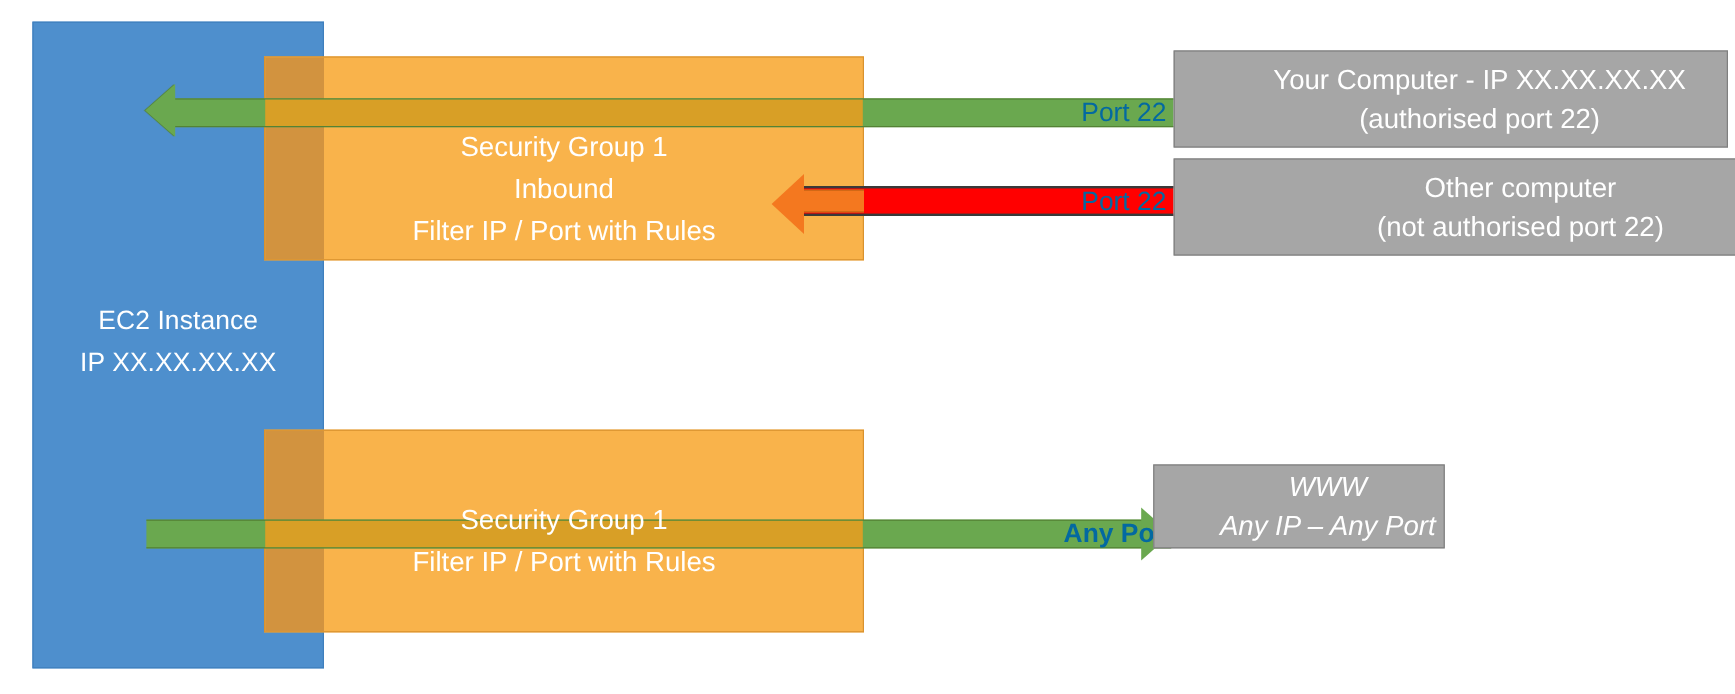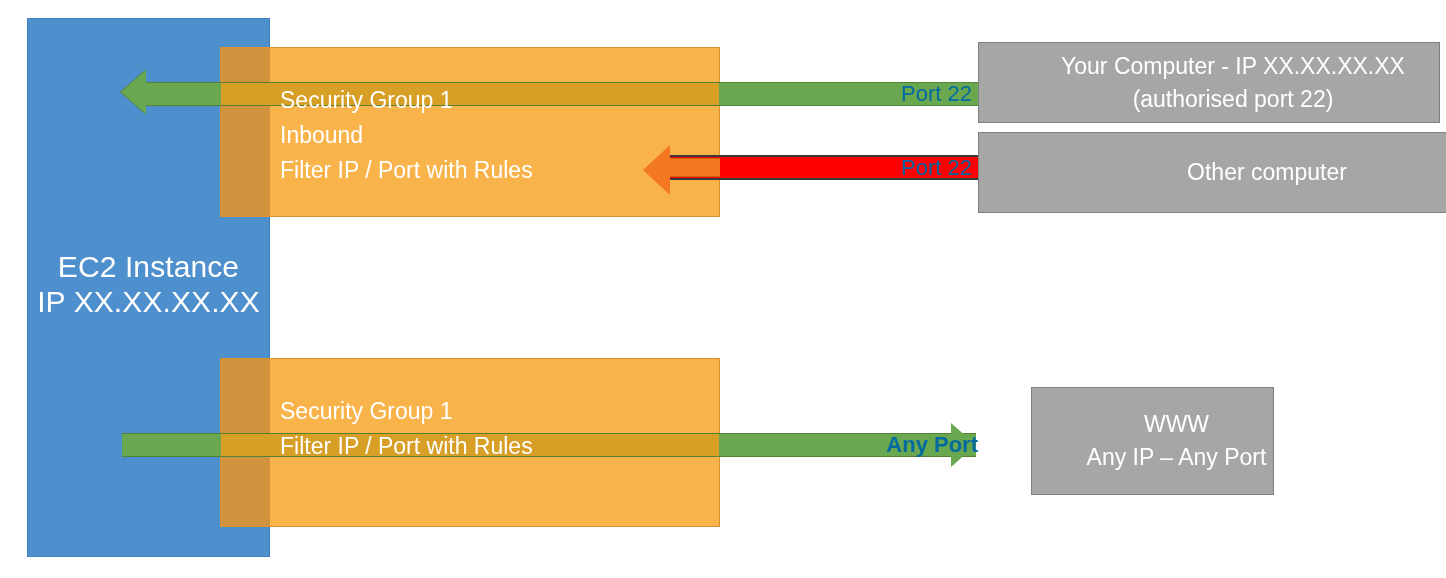--- a/index.html
+++ b/index.html
@@ -23,21 +23,21 @@
     width: 243px; height: 539px;
     background: #4e8fcd;
     border: 1px solid #3f7fbd;
     box-sizing: border-box;
   }
   .ec2-label {
     left: 27px; top: 249px;
     width: 243px;
     text-align: center;
     color: #ffffff;
-    font-size: 30px;
+    font-size: 22px;
     line-height: 35px;
     letter-spacing: .1px;
   }
 
   
   .sg-box {
     background: #f9b34b;
     border: 1px solid #d9922e;
     box-sizing: border-box;
   }
@@ -46,24 +46,26 @@
 
   
   .sg-overlap {
     background: #d2933f;
     pointer-events: none;
   }
   .sg-overlap-top    { left: 221px; top: 48px;  width: 49px; height: 168px; }
   .sg-overlap-bottom { left: 221px; top: 359px; width: 49px; height: 167px; }
 
   .sg-text {
+    text-align: center;
     color: #ffffff;
     font-size: 23px;
     line-height: 35px;
     pointer-events: none;
+    margin-top: 22px;
   }
   .sg-text-inbound  { left: 280px; top: 83px;  width: 380px; }
   .sg-text-outbound { left: 280px; top: 394px; width: 380px; }
 
   
   
   .band-green-top {
     left: 139px; top: 82px;
     width: 839px; height: 24px;
     background: #6aa84f;
@@ -157,21 +159,21 @@
     line-height: 33px;
     text-align: center;
     display: flex;
     flex-direction: column;
     align-items: center;
     justify-content: center;
     padding-left: 48px;
   }
   .grey-your-computer { left: 978px; top: 42px;  width: 462px; height: 81px; }
   .grey-other-computer{ left: 978px; top: 132px; width: 530px; height: 81px; }
-  .grey-www           { left: 1031px; top: 387px; width: 243px; height: 108px; }
+  .grey-www           { left: 961px; top: 387px; width: 243px; height: 70px; font-style: italic; }
 </style>
 </head>
 <body>
 
 <div id="canvas">
 
   <div class="abs ec2-box"></div>
 
   <div class="abs sg-box sg-inbound"></div>
   <div class="abs sg-box sg-outbound"></div>
@@ -209,19 +211,20 @@
   <div class="abs port-label port-label-green-top">Port 22</div>
   <div class="abs port-label port-label-red">Port 22</div>
   <div class="abs port-label port-label-any">Any Port</div>
 
   <div class="abs grey-box grey-your-computer">
     <div>Your Computer - IP XX.XX.XX.XX</div>
     <div>(authorised port 22)</div>
   </div>
   <div class="abs grey-box grey-other-computer">
     <div>Other computer</div>
+    <div>(not authorised port 22)</div>
   </div>
   <div class="abs grey-box grey-www">
     <div>WWW</div>
     <div>Any IP – Any Port</div>
   </div>
 
 </div>
 
 </body></html>

